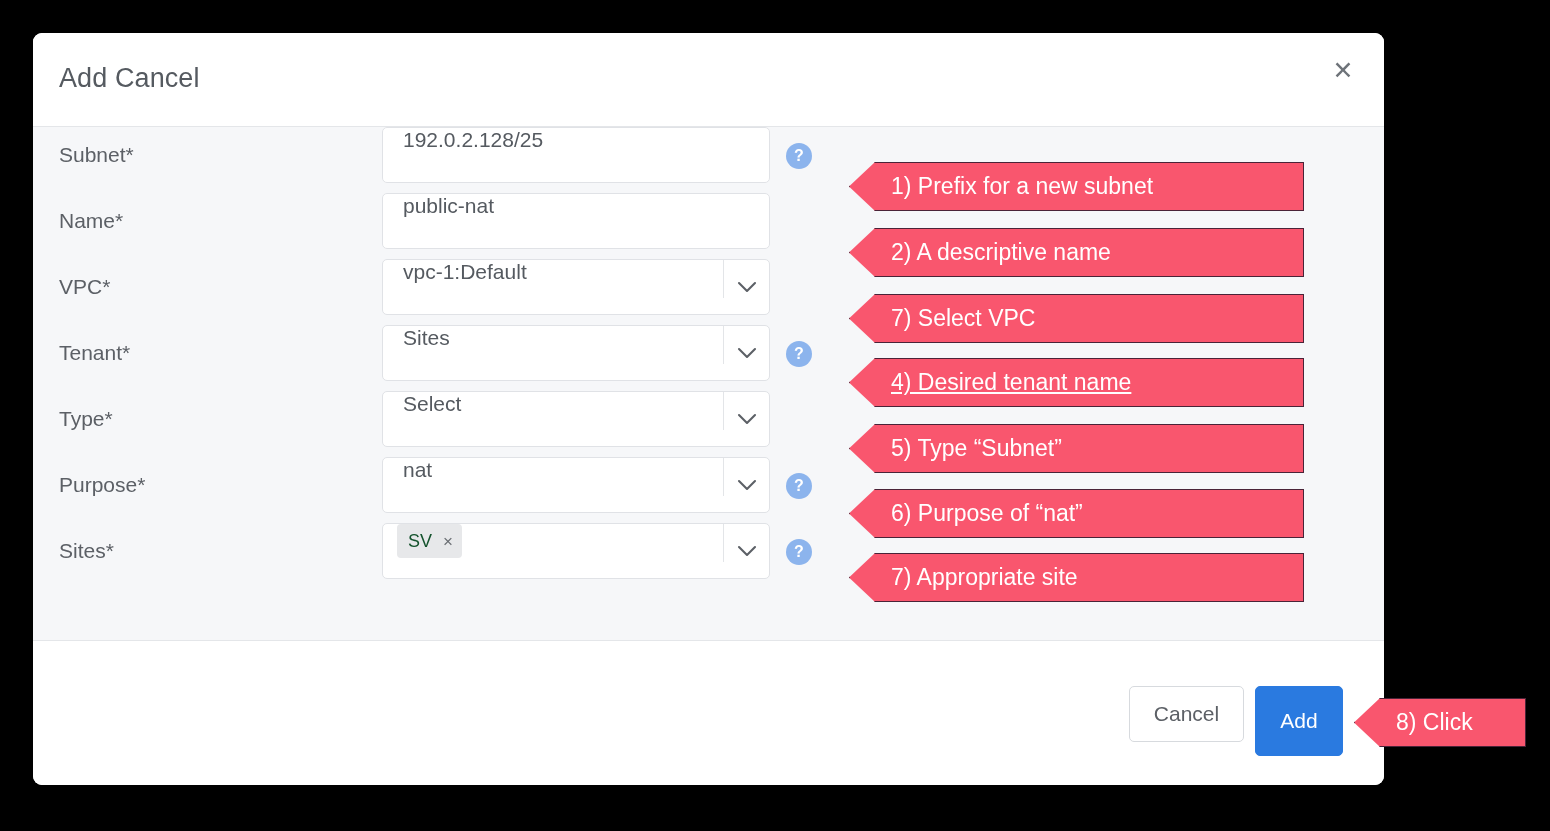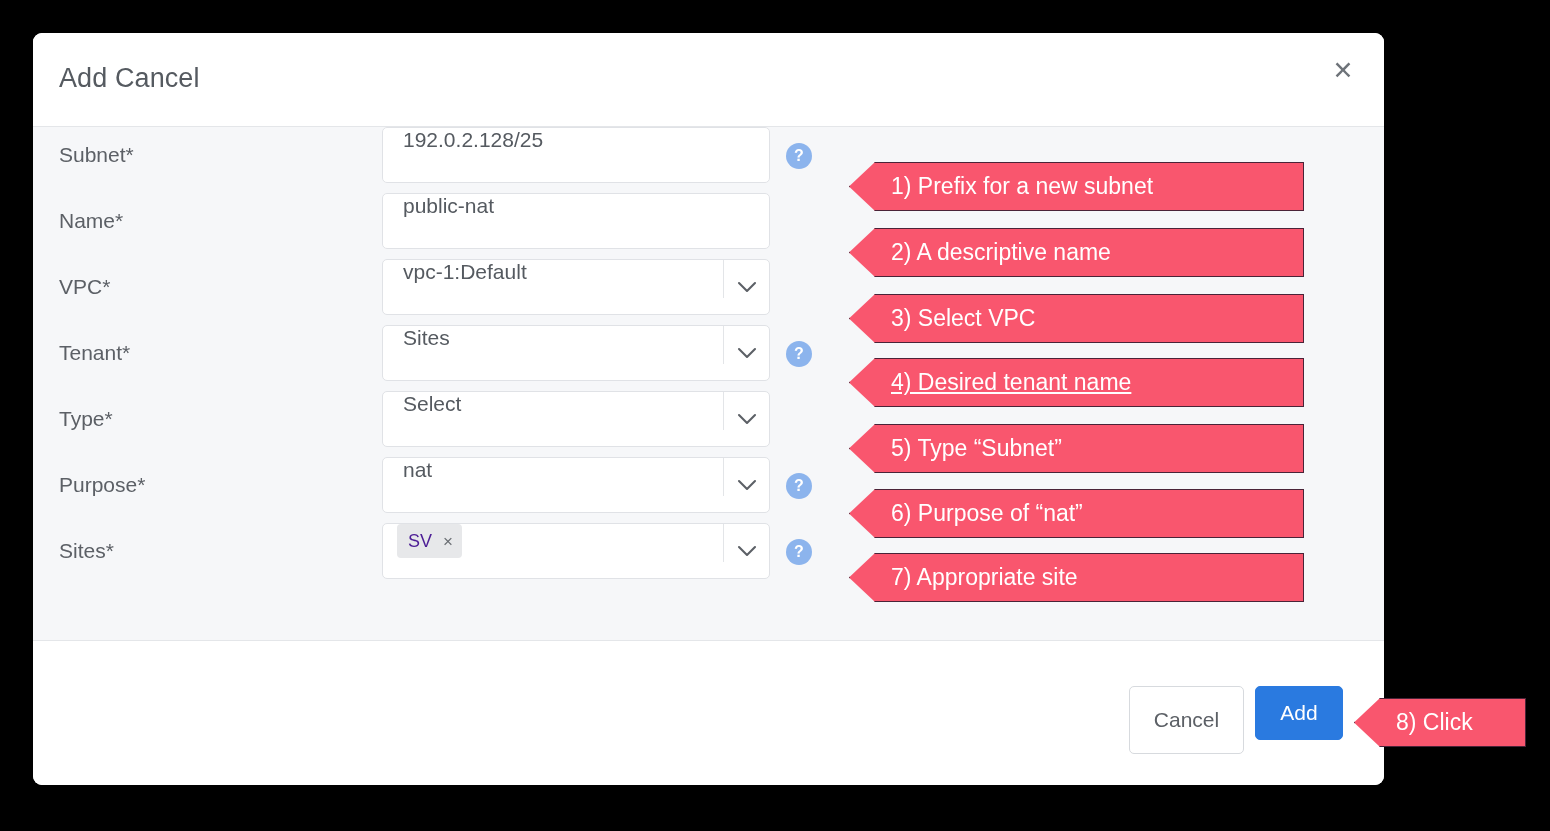--- a/index.html
+++ b/index.html
@@ -143,21 +143,21 @@
   .chip {
     margin-left: 14px;
     height: 34px;
     padding: 0 9px 0 11px;
     background: #e7e8ea;
     border-radius: 4px;
     display: inline-flex;
     align-items: center;
     gap: 11px;
   }
-  .chip-label { font-size: 18px; color: #4c1d95; }
+  .chip-label { font-size: 18px; color: #14532d; }
   .chip-x {
     font-size: 17px;
     color: #6a6e73;
     cursor: pointer;
     line-height: 1;
   }
 
   
   .help-icon {
     position: absolute;
@@ -190,36 +190,36 @@
     white-space: nowrap;
   }
   .callout .callout-text { padding-left: 41px; }
 
   
   #cancel-button {
     position: absolute;
     right: 140px;
     top: 45px;
     width: 115px;
-    height: 68px;
+    height: 56px;
     background: #ffffff;
     border: 1px solid #d7dade;
     border-radius: 5px;
     font-size: 21px;
     color: #5c6066;
     cursor: pointer;
     font-family: "Liberation Sans", sans-serif;
   }
 
   #add-button {
     position: absolute;
     right: 41px;
     top: 45px;
     width: 88px;
-    height: 54px;
+    height: 70px;
     background: #2a7ae0;
     border: 1px solid #2a7ae0;
     border-radius: 5px;
     font-size: 21px;
     color: #ffffff;
     cursor: pointer;
     font-family: "Liberation Sans", sans-serif;
   }
 </style>
 </head>
@@ -332,21 +332,21 @@
 
   </div>
 
   <div class="callout" style="left:849px; top:162px; width:455px;">
     <span class="callout-text">1) Prefix for a new subnet</span>
   </div>
   <div class="callout" style="left:849px; top:228px; width:455px;">
     <span class="callout-text">2) A descriptive name</span>
   </div>
   <div class="callout" style="left:849px; top:294px; width:455px;">
-    <span class="callout-text">3) Select VPC</span>
+    <span class="callout-text">7) Select VPC</span>
   </div>
   <div class="callout" style="left:849px; top:358px; width:455px;text-decoration:underline;">
     <span class="callout-text">4) Desired tenant name</span>
   </div>
   <div class="callout" style="left:849px; top:424px; width:455px;">
     <span class="callout-text">5) Type “Subnet”</span>
   </div>
   <div class="callout" style="left:849px; top:489px; width:455px;">
     <span class="callout-text">6) Purpose of “nat”</span>
   </div>

